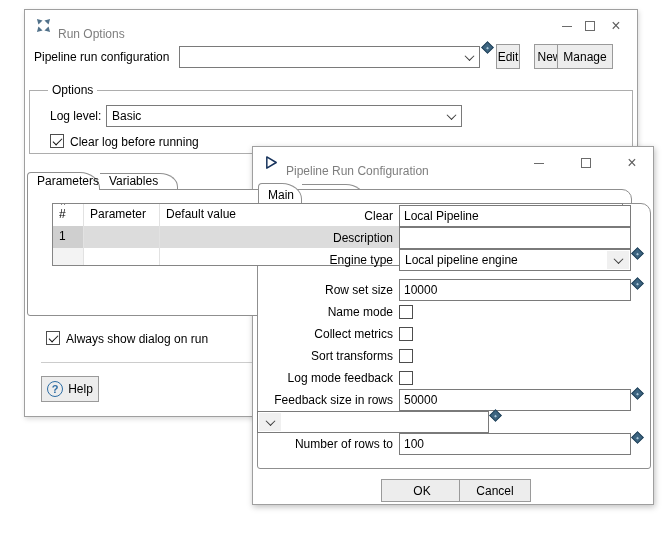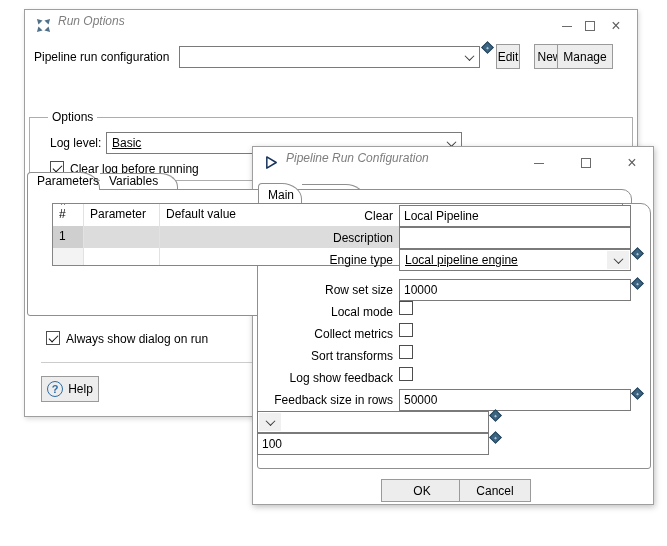--- a/index.html
+++ b/index.html
@@ -5,44 +5,44 @@
   * { box-sizing: border-box; margin: 0; padding: 0; }
   html,body { width:667px; height:546px; background:#fff; font-family:"Liberation Sans", sans-serif; font-size:12px; color:#000; }
   body { position:relative; overflow:hidden; }
 
   .window { position:absolute; background:#fff; border:1px solid #9f9f9f; }
   #win-run-options { left:24px; top:9px; width:614px; height:408px; box-shadow:1px 2px 5px rgba(0,0,0,.15); }
   #win-pipeline-config { left:252px; top:146px; width:402px; height:359px; box-shadow:1px 2px 6px rgba(0,0,0,.25); }
 
   .titlebar { position:absolute; left:0; top:0; right:0; height:30px; }
   .t-icon { position:absolute; left:11px; top:8px; width:15px; height:15px; }
-  .t-title { position:absolute; left:33px; top:4px; color:#7e7e7e; font-size:12px;font-style:italic; }
+  .t-title { position:absolute; left:33px; top:17px; color:#7e7e7e; font-size:12px; }
   .winctl { position:absolute; top:9px; width:14px; height:14px; display:flex; align-items:center; justify-content:center; color:#5a5a5a; cursor:default; }
   .ic-min { width:10px; height:1px; background:#6b6b6b; }
   .ic-max { width:10px; height:10px; border:1px solid #6b6b6b; }
   .ic-close { font-size:16px; line-height:14px; color:#5f5f5f; }
 
   .btn { position:absolute; background:#ededed; border:1px solid #9a9a9a; display:flex; align-items:center; justify-content:center; font-size:12px; color:#000; cursor:default; }
 
   .input, .combo { background:#fff; border:1px solid #7a7a7a; height:22px; font-size:12px; font-family:"Liberation Sans", sans-serif; }
   .input { padding:0 4px; width:100%; }
-  .combo { display:flex; align-items:center; position:relative;text-decoration:underline; }
+  .combo { display:flex; align-items:center; position:relative; }
   .combo-text { flex:1; padding-left:5px; overflow:hidden; white-space:nowrap; }
   .combo-btn { width:20px; height:100%; display:flex; align-items:center; justify-content:center; }
   .combo-btn.boxed { background:#f0f0f0; width:22px; margin:1px; height:18px; }
   .chev { width:7px; height:7px; border-right:1.6px solid #3c3c3c; border-bottom:1.6px solid #3c3c3c; transform:rotate(45deg) translate(-1px,-1px); }
 
   .checkbox { width:14px; height:14px; border:1px solid #4d4d4d; background:#fff; position:relative; flex:none; }
   .checkbox.checked::after { content:""; position:absolute; left:2px; top:3px; width:8px; height:4px;
       border-left:1.6px solid #111; border-bottom:1.6px solid #111; transform:rotate(-45deg); }
 
   .diamond { width:9px; height:9px; background:#3c6480; border:1px solid #26455c; transform:rotate(45deg); position:relative; flex:none; }
   .diamond::after { content:""; position:absolute; left:3px; top:3px; width:2px; height:2px; background:#a9c6d8; }
 
-  .group { position:absolute; border:1px solid #adadad;margin-top:27px; }
+  .group { position:absolute; border:1px solid #adadad; }
   .legend { position:absolute; top:-8px; left:18px; background:#fff; padding:0 4px; font-size:12px; }
 
   .tab { position:absolute; background:#fff; border:1px solid #8f8f8f; border-bottom:none;
          border-radius:4px 20px 0 0 / 4px 16px 0 0; display:flex; align-items:flex-end; padding:0 14px 2px 9px; font-size:12px; }
   .tab.active { z-index:4; }
   .tab.inactive { z-index:2; border-left:none; border-radius:0 18px 0 0 / 0 14px 0 0; }
   .tab-body { position:absolute; background:#fff; border:1px solid #8f8f8f; border-radius:0 10px 3px 3px; z-index:3; }
 
   .tbl { position:absolute; border:1px solid #858585; background:#fff; z-index:5; }
   .tbl-row { display:flex; }
@@ -55,21 +55,21 @@
   .row-empty .cell-num { background:#f3f3f3; }
   .cell-num { width:31px; flex:none; }
   .cell-param { width:76px; flex:none; }
   .cell-def { flex:1; border-right:none; }
   .tbl-data { height:22px; }
 
   .sep { position:absolute; height:1px; background:#cccccc; }
 
   .form-row { display:flex; align-items:center; height:22px; }
   .flabel { width:142px; flex:none; text-align:right; padding-right:6px; white-space:nowrap; }
-  .ffield { width:232px; flex:none; display:flex; height:22px; }
+  .ffield { width:232px; flex:none; display:flex; align-items:center; height:22px; }
   .row-gap { height:8px; }
   .dmark { margin-left:2px; margin-bottom:14px; }
 
   .help-q { width:16px; height:16px; border:1.5px solid #2e6da4; border-radius:50%; color:#2e6da4;
             display:flex; align-items:center; justify-content:center; font-size:11px; font-weight:bold; margin-right:5px; }
 </style>
 </head>
 <body>
 
 <div class="window" id="win-run-options">
@@ -211,39 +211,39 @@
     </div>
     <div class="row-gap"></div>
     <div class="form-row">
       <span class="flabel">Row set size</span>
       <span class="ffield">
           <input class="input" value="10000" style="">
         </span>
       <span class="diamond dmark"></span>
     </div>
     <div class="form-row">
-      <span class="flabel">Local mode</span>
+      <span class="flabel">Name mode</span>
       <span class="ffield">
           <span class="checkbox"></span>
         </span>
     </div>
     <div class="form-row">
       <span class="flabel">Collect metrics</span>
       <span class="ffield">
           <span class="checkbox"></span>
         </span>
     </div>
     <div class="form-row">
       <span class="flabel">Sort transforms</span>
       <span class="ffield">
           <span class="checkbox"></span>
         </span>
     </div>
     <div class="form-row">
-      <span class="flabel">Log show feedback</span>
+      <span class="flabel">Log mode feedback</span>
       <span class="ffield">
           <span class="checkbox"></span>
         </span>
     </div>
     <div class="form-row">
       <span class="flabel">Feedback size in rows</span>
       <span class="ffield">
           <input class="input" value="50000" style="">
         </span>
       <span class="diamond dmark"></span>
@@ -252,20 +252,21 @@
       <span class="ffield">
         <span class="combo" style="width:232px">
           <span class="combo-btn boxed">
               <i class="chev"></i>
             </span>
         </span>
       </span>
       <span class="diamond dmark"></span>
     </div>
     <div class="form-row">
+      <span class="flabel">Number of rows to</span>
       <span class="ffield">
           <input class="input" value="100" style="">
         </span>
       <span class="diamond dmark"></span>
     </div>
   </div>
 
   <button class="btn" style="left:128px;top:332px;width:82px;height:23px">OK</button>
   <button class="btn" style="left:206px;top:332px;width:72px;height:23px">Cancel</button>
 </div>

